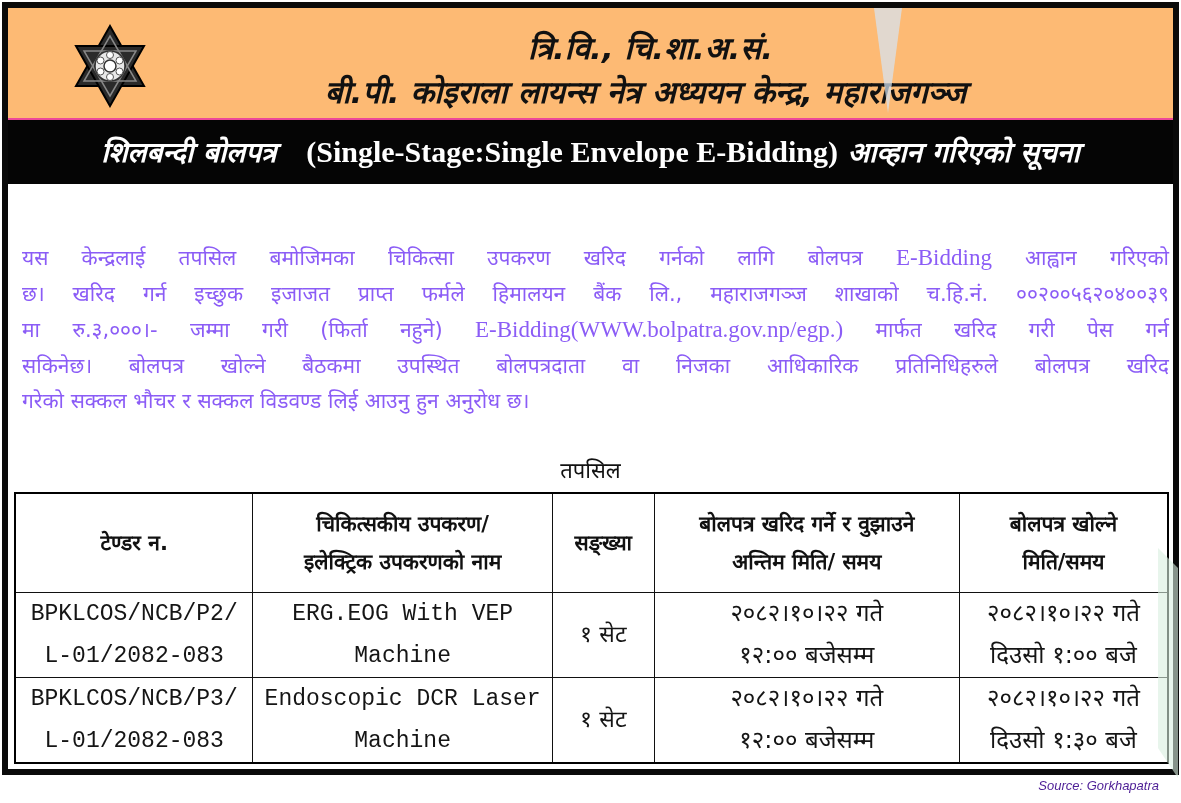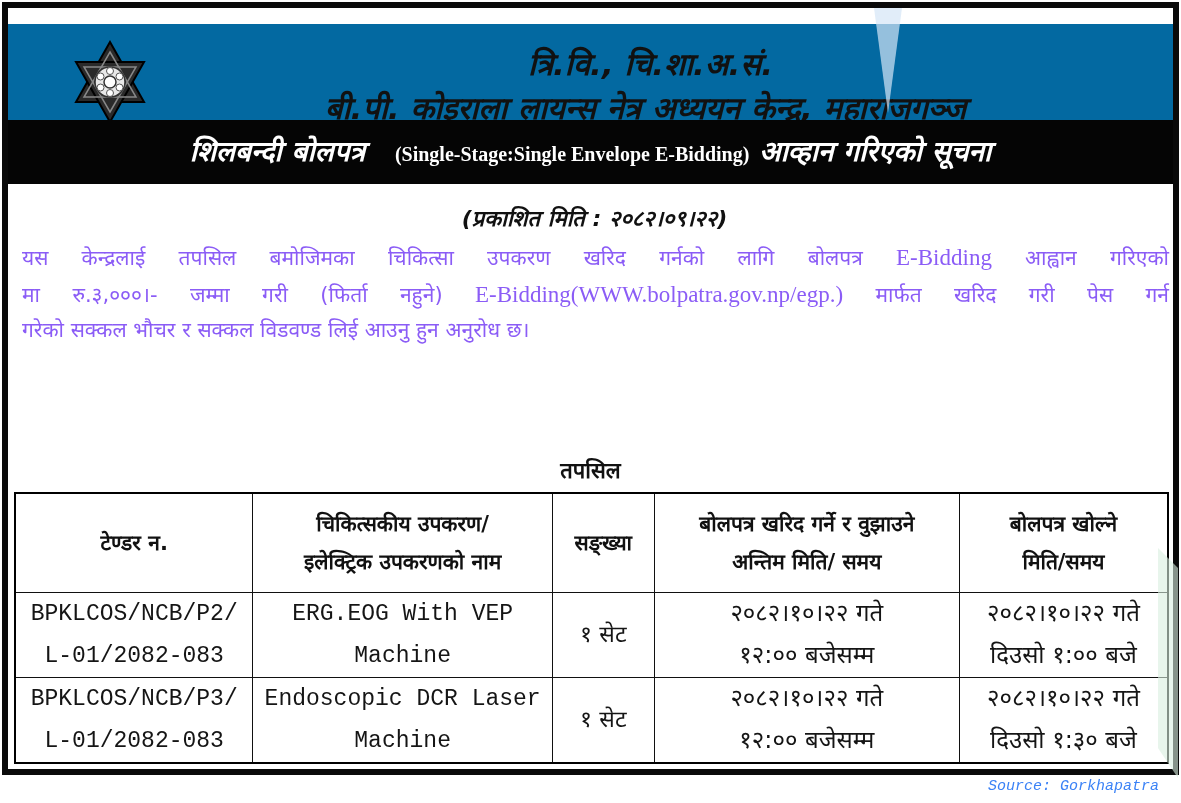--- a/index.html
+++ b/index.html
@@ -4,60 +4,60 @@
   <style>
     * { box-sizing: border-box; margin: 0; padding: 0; }
     html, body { width: 1181px; height: 803px; background: #ffffff; overflow: hidden; }
     body { position: relative; font-family: "DejaVu Serif", serif; color: #111; }
 
     .notice {
       position: absolute; left: 2px; top: 2px; width: 1177px; height: 773px;
       border: 6px solid #0a0a0a; background: #fff;
     }
     .header {
-      position: absolute; left: 0; top: 16px; width: 100%; height: 112px;
-      border-bottom: 2px solid #ec4899; background: #0369a1;
+      position: absolute; left: 0; top: 0; width: 100%; height: 112px;
+      border-bottom: 2px solid #ec4899; background: #fdba74;
     }
     .emblem { position: absolute; left: 64px; top: 16px; width: 76px; height: 84px; }
     .h-line1 {
       position: absolute; left: 0; width: 100%; top: 18px; text-align: center;
       font-family: "DejaVu Sans", sans-serif; font-weight: bold; font-style: italic;
       font-size: 31px; padding-left: 120px; color: #111;
     }
     .h-line2 {
       position: absolute; left: 0; width: 100%; top: 62px; text-align: center;
       font-family: "DejaVu Sans", sans-serif; font-weight: bold; font-style: italic;
       font-size: 31px; padding-left: 110px; color: #111;
     }
     .title-band {
       position: absolute; left: 0; top: 112px; width: 100%; height: 64px;
       background: #050505; color: #fff; text-align: center;
       font-family: "DejaVu Sans", sans-serif; font-weight: bold; font-size: 28px;
       line-height: 64px; white-space: nowrap;
     }
     .title-band .np { font-style: italic; margin-top: 20px; }
-    .title-band .en { font-family: "Liberation Serif", serif; font-size: 20px; margin-left: 20px; }
+    .title-band .en { font-family: "Liberation Serif", serif; font-size: 30px; margin-left: 20px; }
 
     .pub-date {
       position: absolute; left: 0; top: 194px; width: 100%; text-align: center;
       font-family: "DejaVu Sans", sans-serif; font-weight: bold; font-style: italic;
       font-size: 22px; padding-left: 8px;
     }
     .body-text {
       position: absolute; left: 14px; top: 232px; width: 1147px;
       font-family: "DejaVu Sans", sans-serif; font-size: 21px; line-height: 35.5px;
       text-align: justify; color: #8b5cf6;
     }
     .body-text .line { display: block; text-align: justify; text-align-last: justify; white-space: nowrap; }
     .body-text .line.last { text-align-last: left; }
     .body-text .en { font-family: "Liberation Serif", serif; font-size: 23px; }
 
     .schedule-title {
       position: absolute; left: 0; top: 446px; width: 100%; text-align: center;
-      font-family: "DejaVu Sans", sans-serif; font-weight: bold; font-size: 22px;
+      font-family: "DejaVu Sans", sans-serif; font-weight: normal; font-size: 22px;
     }
 
     table.tender {
       position: absolute; left: 6px; top: 484px; width: 1155px;
       border-collapse: collapse; border: 2px solid #000000;
     }
     table.tender th, table.tender td {
       border: 1.5px solid #111; text-align: center; vertical-align: middle;
     }
     table.tender th {
@@ -67,21 +67,21 @@
     table.tender td { height: 83px; font-size: 21px; line-height: 41px; color: #151515; }
     td .en { font-family: Liberation Mono, monospace; font-size: 23px; }
     td .np { font-family: "DejaVu Sans", sans-serif; font-size: 24px; }
     td .qty { font-size: 23px; }
 
     .col1 { width: 238px; } .col2 { width: 300px; } .col3 { width: 102px; }
     .col4 { width: 306px; } .col5 { width: 209px; }
 
     .source {
       position: absolute; right: 22px; top: 778px;
-      font-family: Liberation Mono, monospace; font-style: italic; font-size: 15px; color: #3b82f6;
+      font-family: Liberation Sans, sans-serif; font-style: italic; font-size: 13px; color: #4c1d95;
     }
     .watermark {
       position: absolute; pointer-events: none;
     }
   </style>
 </head>
 <body>
 
 <div class="notice">
 
@@ -103,25 +103,26 @@
     <div class="h-line1">त्रि.वि., चि.शा.अ.सं.</div>
     <div class="h-line2">बी.पी. कोइराला लायन्स नेत्र अध्ययन केन्द्र, महाराजगञ्ज</div>
   </div>
 
   <div class="title-band">
     <span class="np">शिलबन्दी बोलपत्र</span>
     <span class="en">(Single-Stage:Single Envelope E-Bidding)</span>
     <span class="np">आव्हान गरिएको सूचना</span>
   </div>
 
-  <div class="pub-date">(प्रकाशित मिति : २०८२।०९।२२)</div>
 
   <div class="body-text">
     <span class="line"><span>यस केन्द्रलाई तपसिल बमोजिमका चिकित्सा उपकरण खरिद गर्नको लागि बोलपत्र </span><span class="en">E-Bidding</span><span> आह्वान गरिएको</span></span>
+    <span class="line"><span>छ। खरिद गर्न इच्छुक इजाजत प्राप्त फर्मले हिमालयन बैंक लि., महाराजगञ्ज शाखाको च.हि.नं. ००२००५६२०४००३९</span></span>
     <span class="line"><span>मा रु.३,०००।- जम्मा गरी (फिर्ता नहुने) </span><span class="en">E-Bidding(WWW.bolpatra.gov.np/egp.)</span><span> मार्फत खरिद गरी पेस गर्न</span></span>
+    <span class="line"><span>सकिनेछ। बोलपत्र खोल्ने बैठकमा उपस्थित बोलपत्रदाता वा निजका आधिकारिक प्रतिनिधिहरुले बोलपत्र खरिद</span></span>
     <span class="line last"><span>गरेको सक्कल भौचर र सक्कल विडवण्ड लिई आउनु हुन अनुरोध छ।</span></span>
   </div>
 
   <div class="schedule-title">तपसिल</div>
 
   <table class="tender">
     <thead>
       <tr>
         <th class="col1"><span>टेण्डर न.</span></th>
         <th class="col2"><span>चिकित्सकीय उपकरण/</span><br><span>इलेक्ट्रिक उपकरणको नाम</span></th>

